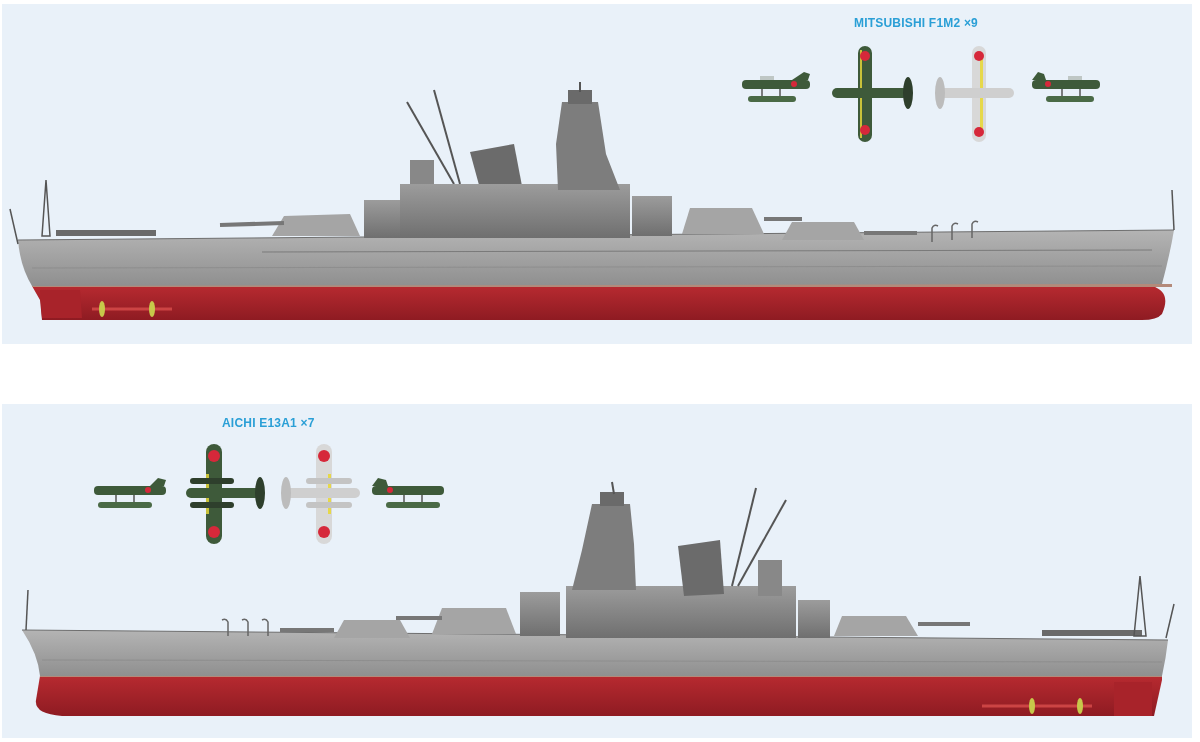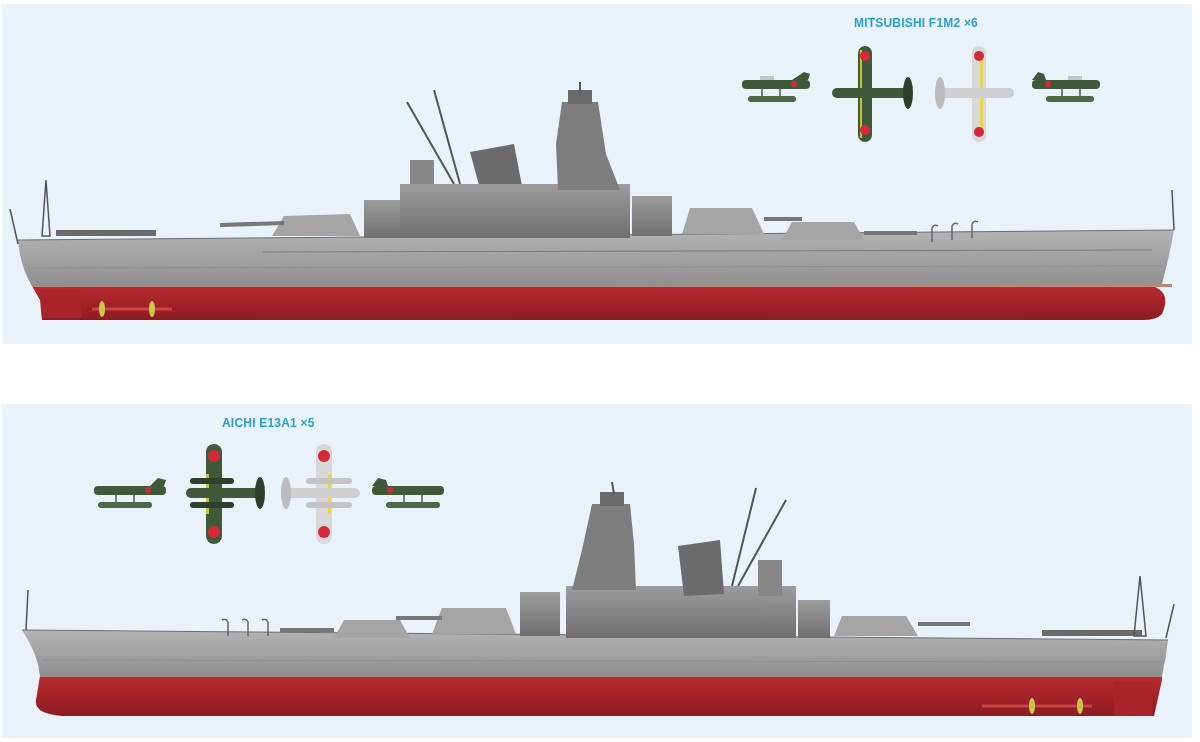--- a/index.html
+++ b/index.html
@@ -9,21 +9,21 @@
   .panel.bottom { top: 404px; height: 334px; }
   .caption { position: absolute; font-weight: bold; font-size: 12px; color: #2a9fd6; letter-spacing: 0.2px; }
   .panel.top .caption { left: 852px; top: 12px; }
   .panel.bottom .caption { left: 220px; top: 12px; }
   svg { position: absolute; left: 0; top: 0; }
 </style>
 </head>
 <body>
 
 <div class="panel top">
-  <div class="caption">MITSUBISHI F1M2 ×6</div>
+  <div class="caption">MITSUBISHI F1M2 ×9</div>
   <svg width="1190" height="340" viewBox="0 0 1190 340">
     <defs>
       <linearGradient id="gray1" x1="0" y1="0" x2="0" y2="1">
         <stop offset="0" stop-color="#b4b4b4"></stop>
           <stop offset="1" stop-color="#8f8f8f"></stop>
       </linearGradient>
       <linearGradient id="red1" x1="0" y1="0" x2="0" y2="1">
         <stop offset="0" stop-color="#b72a30"></stop>
           <stop offset="1" stop-color="#8e1b22"></stop>
       </linearGradient>
@@ -122,21 +122,21 @@
       <path d="M930 238 L930 224 Q932 220 936 222" fill="none" stroke="#666" stroke-width="1.5"></path>
       <path d="M950 236 L950 222 Q952 218 956 220" fill="none" stroke="#666" stroke-width="1.5"></path>
       <path d="M970 234 L970 220 Q972 216 976 218" fill="none" stroke="#666" stroke-width="1.5"></path>
 
       <line x1="1170" y1="186" x2="1172" y2="226" stroke="#555" stroke-width="1.5"></line>
     </g>
   </svg>
 </div>
 
 <div class="panel bottom">
-  <div class="caption">AICHI E13A1 ×5</div>
+  <div class="caption">AICHI E13A1 ×7</div>
   <svg width="1190" height="334" viewBox="0 0 1190 334">
     <defs>
       <linearGradient id="gray2" x1="0" y1="0" x2="0" y2="1">
         <stop offset="0" stop-color="#b4b4b4"></stop>
           <stop offset="1" stop-color="#8f8f8f"></stop>
       </linearGradient>
       <linearGradient id="red2" x1="0" y1="0" x2="0" y2="1">
         <stop offset="0" stop-color="#b72a30"></stop>
           <stop offset="1" stop-color="#8e1b22"></stop>
       </linearGradient>

